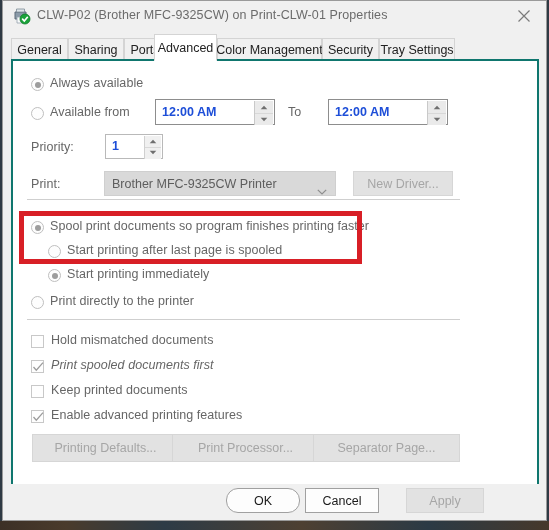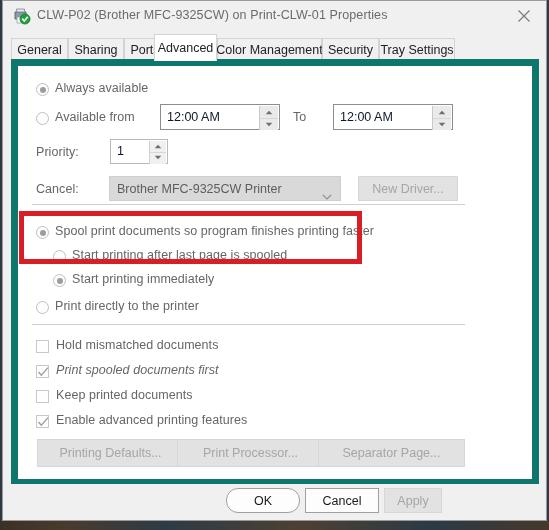--- a/index.html
+++ b/index.html
@@ -98,21 +98,21 @@
   }
 
   
   .panel {
     position: absolute;
     left: 8px;
     top: 58px;
     width: 528px;
     height: 427px;
     background: #ffffff;
-    border: 7px solid #0f766e;
+    border: 2px solid #0f766e;
     box-sizing: border-box;
   }
 
   
   .radio {
     position: absolute;
     width: 13px;
     height: 13px;
     border-radius: 50%;
     border: 1px solid #bfbfbf;
@@ -156,22 +156,23 @@
     background: #fff;
     border: 1px solid #8d8d8d;
     box-sizing: border-box;
     height: 26px;
   }
   .field .fval {
     position: absolute;
     left: 6px;
     top: 5px;
     font-size: 12.5px;
-    color: #0f172a;
-    white-space: nowrap;
+    color: #1d4ed8;
+    white-space: nowrap;
+    font-weight: bold;
   }
   .spin {
     position: absolute;
     right: 1px;
     top: 1px;
     width: 19px;
     height: 24px;
     background: #eaeaea;
     border-left: 1px solid #c9c9c9;
     box-sizing: border-box;
@@ -361,21 +362,21 @@
             </svg>
         </div>
         <div class="half down">
           <svg width="8" height="5" viewBox="0 0 8 5">
               <path d="M4 4.3 L0.7 0.7 L7.3 0.7 Z" fill="#6f6f6f"></path>
             </svg>
         </div>
       </div>
     </div>
 
-    <div class="lbl" style="left:18px; top:116px;">Cancel:</div>
+    <div class="lbl" style="left:18px; top:116px;">Print:</div>
     <div class="combo" style="left:91px; top:110px; width:232px;">
       <span class="cval">Brother MFC-9325CW Printer</span>
       <span class="chev">
         <svg width="10" height="6" viewBox="0 0 10 6">
             <path d="M0.8 0.8 L5 5 L9.2 0.8" fill="none" stroke="#8e8e8e" stroke-width="1.2"></path>
           </svg>
       </span>
     </div>
     <div class="btn disabled" style="left:340px; top:110px; width:100px; height:25px;">New Driver...</div>
 
@@ -419,16 +420,16 @@
     <div class="btn disabled" style="left:159px; top:373px; width:147px; height:28px;">Print Processor...</div>
     <div class="btn disabled" style="left:300px; top:373px; width:147px; height:28px;">Separator Page...</div>
 
   </div>
 
   <div class="redbox" style="left:16px; top:210px; width:343px; height:53px;"></div>
 
   <div class="footerbar">
     <div class="btn enabled" style="left:223px; top:4px; width:74px; height:25px;border-radius:12px;">OK</div>
     <div class="btn enabled" style="left:302px; top:4px; width:74px; height:25px;">Cancel</div>
-    <div class="btn disabled" style="left:381px; top:4px; width:58px; height:25px;text-align:right;">Apply</div>
+    <div class="btn disabled" style="left:403px; top:4px; width:78px; height:25px;text-align:right;">Apply</div>
   </div>
 
 </div>
 
 </body></html>

